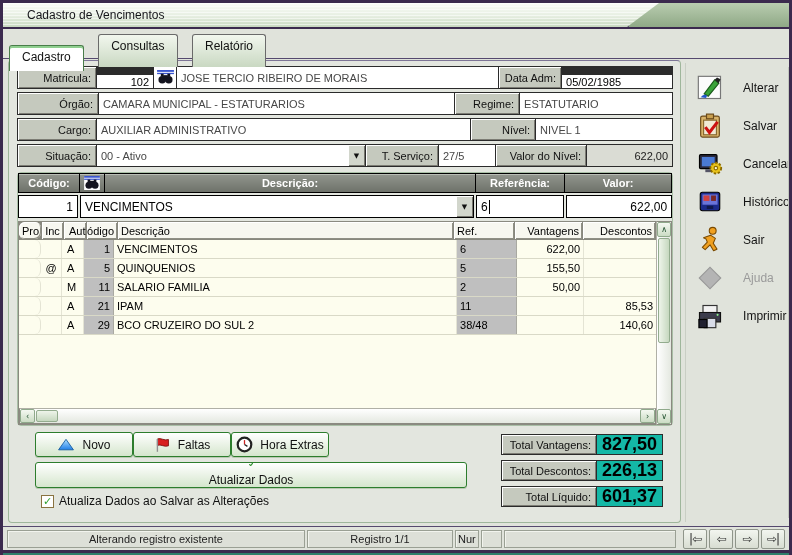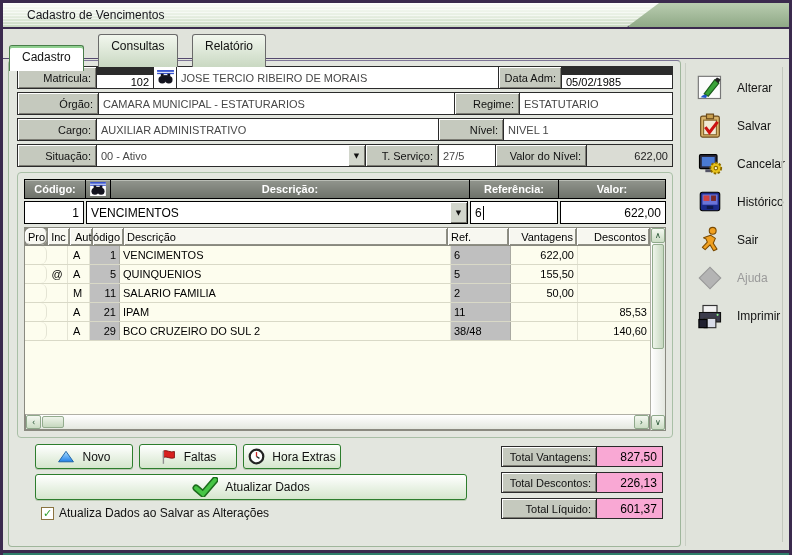--- a/index.html
+++ b/index.html
@@ -68,21 +68,21 @@
   .combo .arrowbtn{
     position:absolute; right:0; top:0; bottom:0; width:17px;
     background:#d2d6cc; box-shadow:inset 1px 1px 0 #fff, inset -1px -1px 0 #75756d;
     display:flex; align-items:center; justify-content:center; font-size:7px; color:#111; cursor:pointer;
     font-family:"DejaVu Sans", sans-serif;
   }
 
   
   .gridpanel{
     border:1px solid #a9bfa6; border-radius:4px; background:#e3e6df;
-    padding:6px; margin-top:2px; flex:0 0 auto;
+    padding:0; margin-top:2px; flex:0 0 auto;
   }
   .codband{ display:flex; gap:1px; background:#000; padding:1px; height:20px; }
   .codband .seg{
     background:linear-gradient(180deg,#92968e,#6e726a); color:#fff; font-size:11px; font-weight:bold;
     display:flex; align-items:center; justify-content:center; gap:4px;
     box-shadow:inset 0 1px 0 #b9bdb5;
   }
   .entryrow{ display:flex; gap:2px; margin-top:2px; height:23px; }
   .efld{ border:1px solid #000; background:#fff; font-size:12px; color:#000; display:flex; align-items:center; padding:0 4px; }
   .caret{ display:inline-block; width:1px; height:14px; background:#000; margin-left:1px; }
@@ -115,44 +115,44 @@
   .vthumb{ height:52%; margin:1px; background:linear-gradient(90deg,#eef4ea,#c6d8bf); border:1px solid #93ac8e; border-radius:2px; cursor:grab; }
   .vtrack{ flex:1; }
   .hscroll{ height:16px; display:flex; margin-top:0; border:1px solid #8a8a80; border-top:1px solid #b0b0a6; background:linear-gradient(180deg,#ffffff,#e4e8e0); }
   .hscroll .sbtn{ width:15px; height:auto; }
   .hthumb{ width:22px; margin:1px; background:linear-gradient(180deg,#eef4ea,#c6d8bf); border:1px solid #93ac8e; border-radius:2px; cursor:grab; }
   .htrack{ flex:1; }
 
   
   .bottomsec{ display:flex; margin-top:6px; }
   .bleft{ width:470px; }
-  .btnrow{ display:flex; gap:6px; margin-left:18px;align-items:flex-end; }
+  .btnrow{ display:flex; gap:0; margin-left:18px;align-items:flex-end; }
   .gbtn{
     height:25px; display:flex; align-items:center; justify-content:center; gap:7px;
     border:1px solid #2d7d2d; border-radius:3px; background:linear-gradient(180deg,#ffffff,#d5e6cd);
     font-size:12px; color:#111; cursor:pointer; box-shadow:0 1px 0 #b9c9b2;
   }
   .gbtn.small{ width:98px; }
-  .gbtn.wide{ width:432px; margin:5px 0 0 18px; height:26px; font-size:12px; }
+  .gbtn.wide{ width:432px; margin:5px 0 0 18px; height:26px; font-size:12px;flex-direction:column; }
   .chkrow{ display:flex; align-items:center; gap:5px; margin:5px 0 0 24px; height:16px; }
   .chkbox{
     width:13px; height:13px; background:#fff; border:1px solid #8a7340; display:flex; align-items:center; justify-content:center;
     font-size:11px; font-weight:bold; color:#2e9e2e; cursor:pointer; line-height:1;
   }
   .chklabel{ font-size:12px; color:#111; }
 
   .bright{ flex:1; padding:2px 10px 0 14px; }
   .trow{ display:flex; gap:1px; background:#2b2b2b; padding:1px; height:21px; margin-bottom:5px; }
   .trow .lbl{ width:94px; font-size:11px; }
-  .trow .tval{ flex:1; background:#f9a8d4; font-size:12px; font-weight:normal; color:#000; display:flex; align-items:center; justify-content:flex-end; padding:0 5px; }
+  .trow .tval{ flex:1; background:#14b8a6; font-size:18px; font-weight:bold; color:#000; display:flex; align-items:center; justify-content:flex-end; padding:0 5px; }
 
   
   .toolbar{ flex:1; border-left:1px solid #c9cec4; margin:4px 4px 4px 4px; padding:6px 0 0 8px; position:relative; }
   .toolbar::after{ content:""; position:absolute; right:2px; top:4px; bottom:4px; width:1px; background:#c2c7bd; }
-  .titem{ display:flex; align-items:center; gap:11px; height:38px; cursor:pointer; }
+  .titem{ display:flex; align-items:center; gap:17px; height:38px; cursor:pointer; }
   .ticon{ width:32px; height:30px; display:flex; align-items:center; justify-content:center; }
   .tlabel{ font-size:12px; color:#141414; }
   .titem.disabled .tlabel{ color:#9a9a9a; }
 
   
   .statusbar{ height:24px; flex:0 0 auto; display:flex; align-items:center; gap:2px; padding:0 4px; border-top:1px solid #55496e; background:#e0e3db; }
   .spanel{
     height:18px; background:#dde0d8; border:1px solid #9aa094; box-shadow:inset 1px 1px 0 #f2f4ee;
     font-size:11px; color:#222; display:flex; align-items:center; justify-content:center; overflow:hidden; white-space:nowrap;
   }
@@ -209,21 +209,21 @@
         <div class="lbl" style="width:80px">Órgão:</div>
         <div class="fld" style="flex:1">CAMARA MUNICIPAL  - ESTATURARIOS</div>
         <div class="lbl" style="width:64px">Regime:</div>
         <div class="fld" style="width:152px">ESTATUTARIO</div>
       </div>
 
       <div class="frow">
         <div class="lbl" style="width:78px">Cargo:</div>
         <div class="fld" style="flex:1">AUXILIAR ADMINISTRATIVO</div>
         <div class="lbl" style="width:64px">Nível:</div>
-        <div class="fld" style="width:168px">NIVEL 1</div>
+        <div class="fld" style="width:136px">NIVEL 1</div>
       </div>
 
       <div class="frow">
         <div class="lbl" style="width:78px">Situação:</div>
         <div class="combo fld" style="width:268px">
           <span>00 - Ativo</span>
           <span class="arrowbtn">▼</span>
         </div>
         <div class="lbl" style="width:72px">T. Serviço:</div>
         <div class="fld" style="width:56px">27/5</div>
@@ -489,15 +489,27 @@
             <rect x="7" y="14" width="10" height="8" fill="#d8dce8" stroke="#333"></rect>
             <rect x="2.5" y="15" width="7" height="7" fill="#202030" stroke="#000"></rect>
             <circle cx="18.5" cy="11" r="0.9" fill="#8cf08c"></circle>
           </svg>
         </span>
         <span class="tlabel">Imprimir</span>
       </div>
     </div>
   </div>
 
+  <div class="statusbar">
+    <div class="spanel sp1">Alterando registro existente</div>
+    <div class="spanel sp2">Registro 1/1</div>
+    <div class="spanel sp3">Nur</div>
+    <div class="spanel sp4"></div>
+    <div class="spanel sp5"></div>
+    <div class="sspacer"></div>
+    <div class="navbtn">|⇦</div>
+    <div class="navbtn">⇦</div>
+    <div class="navbtn">⇨</div>
+    <div class="navbtn">⇨|</div>
+  </div>
 
   <div class="bottomedge"></div>
 </div>
 
 </body></html>

